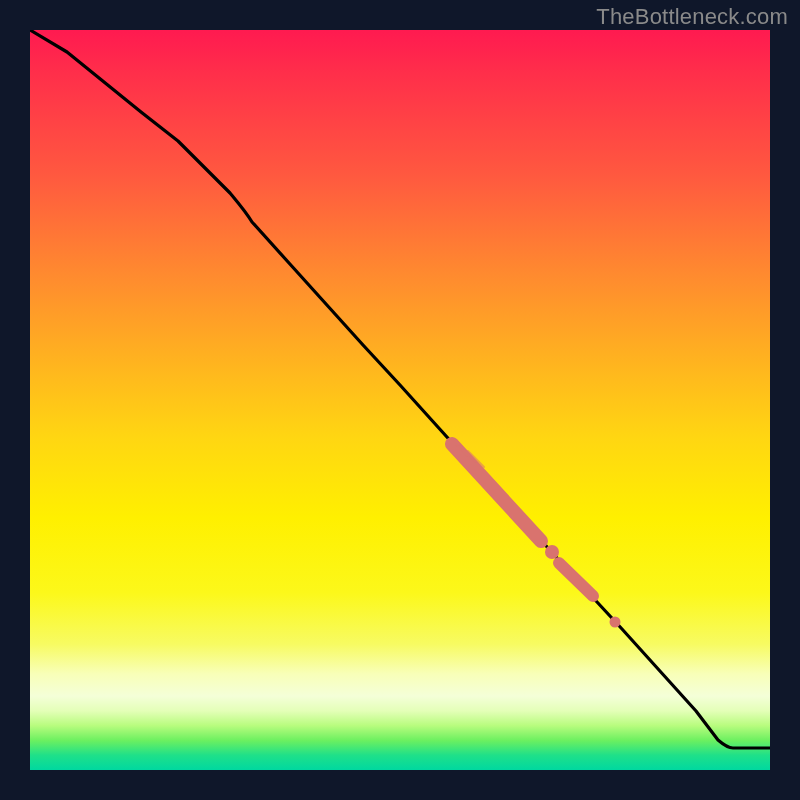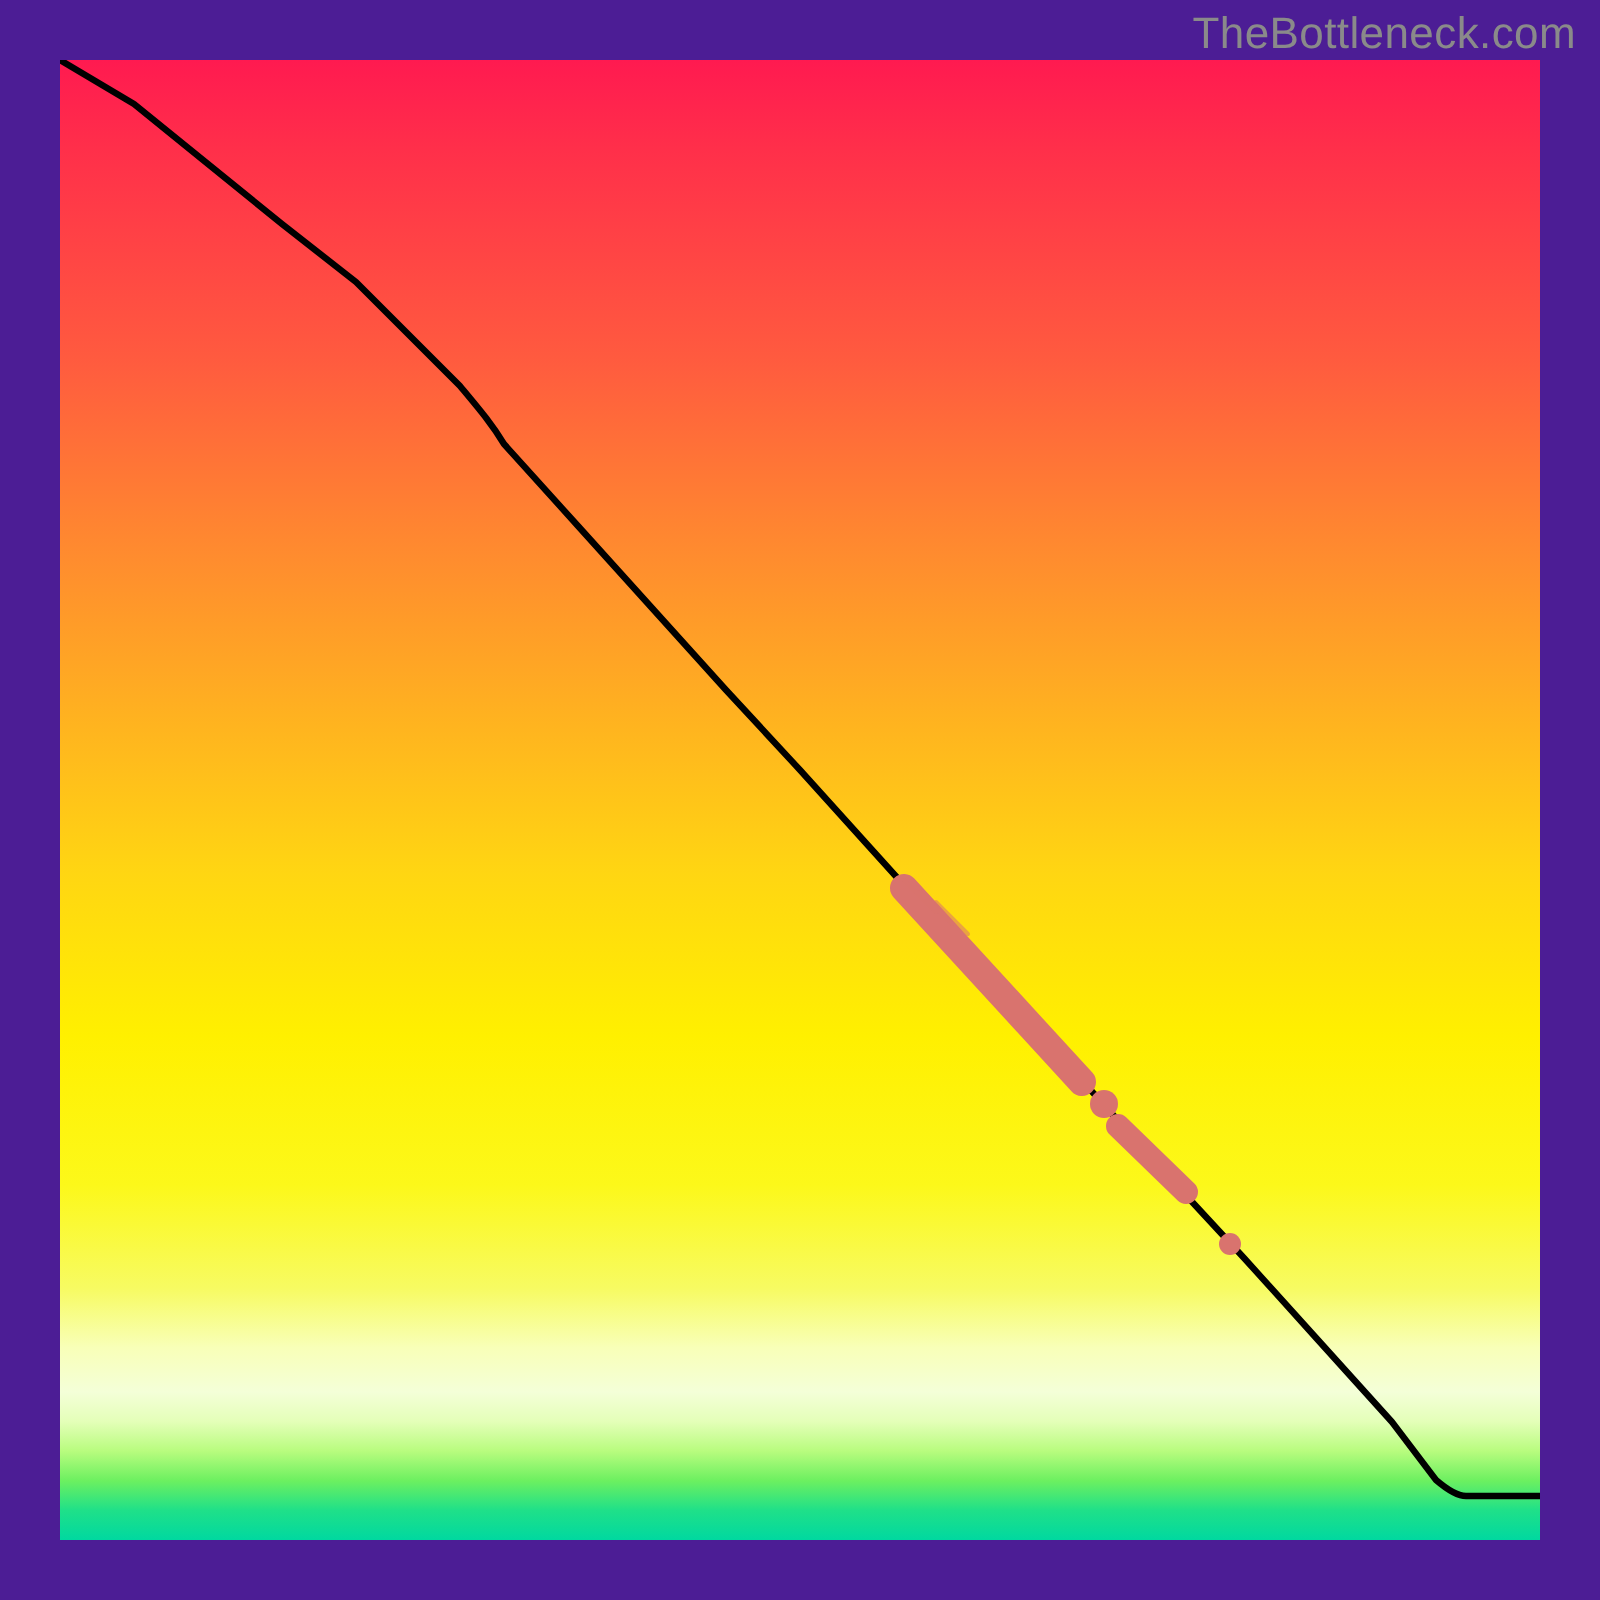--- a/index.html
+++ b/index.html
@@ -8,21 +8,21 @@
     width: 800px;
     height: 800px;
     background: #000;
     overflow: hidden;
     font-family: Arial, Helvetica, sans-serif;
   }
   .frame {
     position: absolute;
     width: 800px;
     height: 800px;
-    background: #4c1d95;
+    background: #0f172a;
   }
   .plot {
     position: absolute;
     left: 30px;
     top: 30px;
     width: 740px;
     height: 740px;
     
     background: linear-gradient(
       to bottom,

